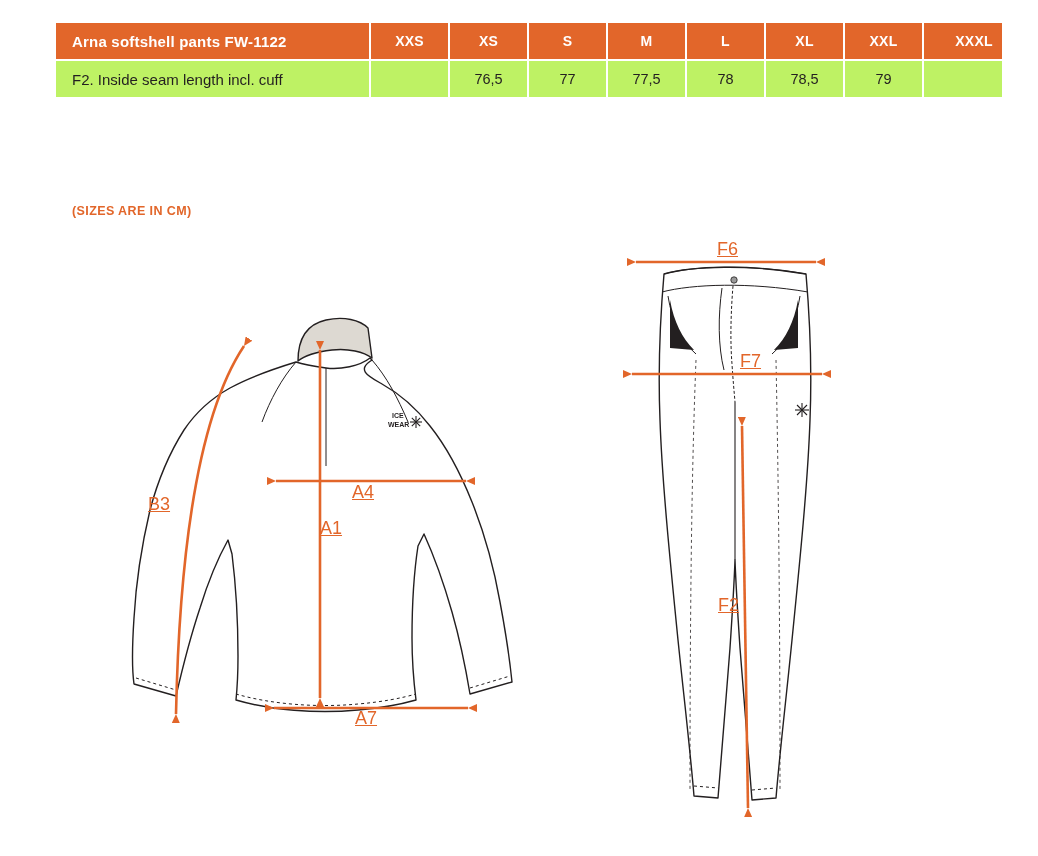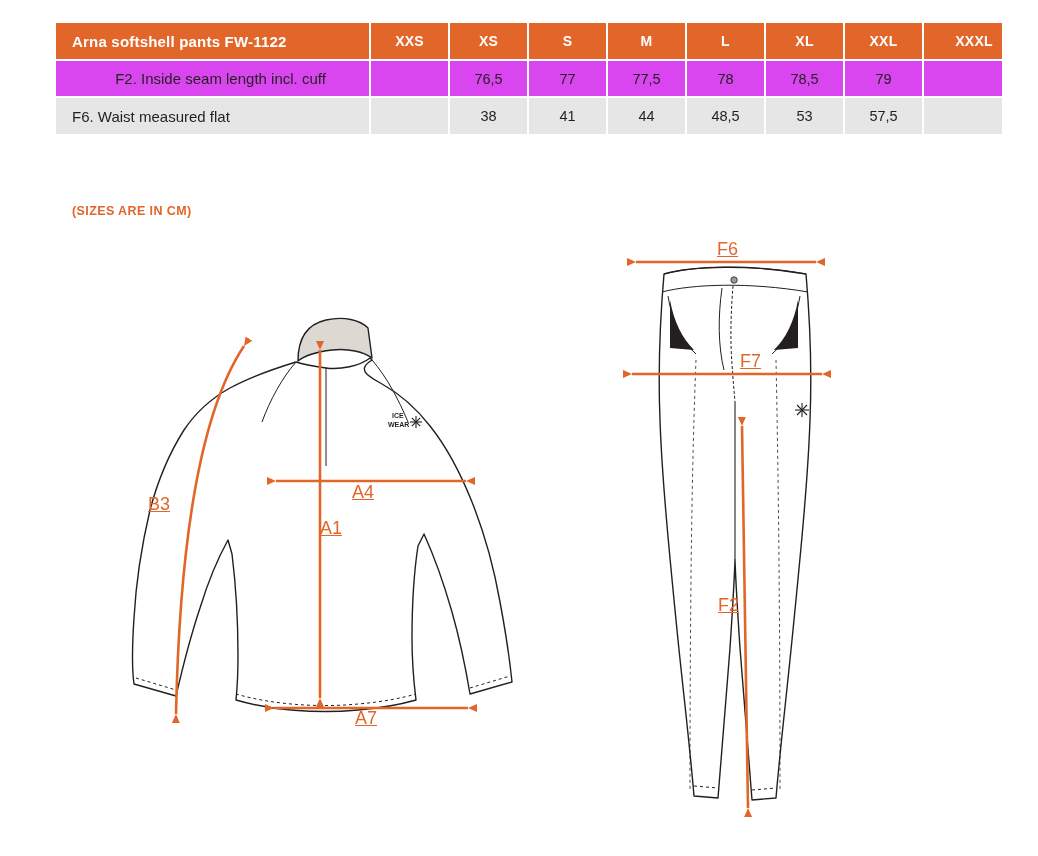--- a/index.html
+++ b/index.html
@@ -43,21 +43,21 @@
     letter-spacing: 0.2px;
     border-right: 2px solid #ffffff;
   }
   table.size-table thead th:last-child { border-right: none; padding-left: 22px; }
   table.size-table thead th.name-col {
     text-align: left;
     padding-left: 16px;
     font-size: 15px;
     font-weight: bold;
   }
-  table.size-table tbody tr.odd td { background: #d946ef; text-align: center; }
+  table.size-table tbody tr.odd td { background: #bef264; }
   table.size-table tbody tr.even td { background: #e6e6e6; }
   table.size-table tbody td {
     border-right: 2px solid #ffffff;
     border-top: 2px solid #ffffff;
     color: #231f20;
     font-size: 14.5px;
   }
   table.size-table tbody td:last-child { border-right: none; }
   table.size-table tbody td.name-col {
     text-align: left;
@@ -112,31 +112,20 @@
       <tbody>
         <tr class="odd">
           <td class="name-col">F2. Inside seam length incl. cuff</td>
           <td></td>
           <td>76,5</td>
           <td>77</td>
           <td>77,5</td>
           <td>78</td>
           <td>78,5</td>
           <td>79</td>
-          <td></td>
-        </tr>
-        <tr class="even">
-          <td class="name-col">F6. Waist measured flat</td>
-          <td></td>
-          <td>38</td>
-          <td>41</td>
-          <td>44</td>
-          <td>48,5</td>
-          <td>53</td>
-          <td>57,5</td>
           <td></td>
         </tr>
       </tbody>
     </table>
   </div>
 
   <div class="unit-note">(SIZES ARE IN CM)</div>
 
   <div class="figure" id="jacket-figure">
     <svg width="400" height="500" viewBox="0 0 400 500">

